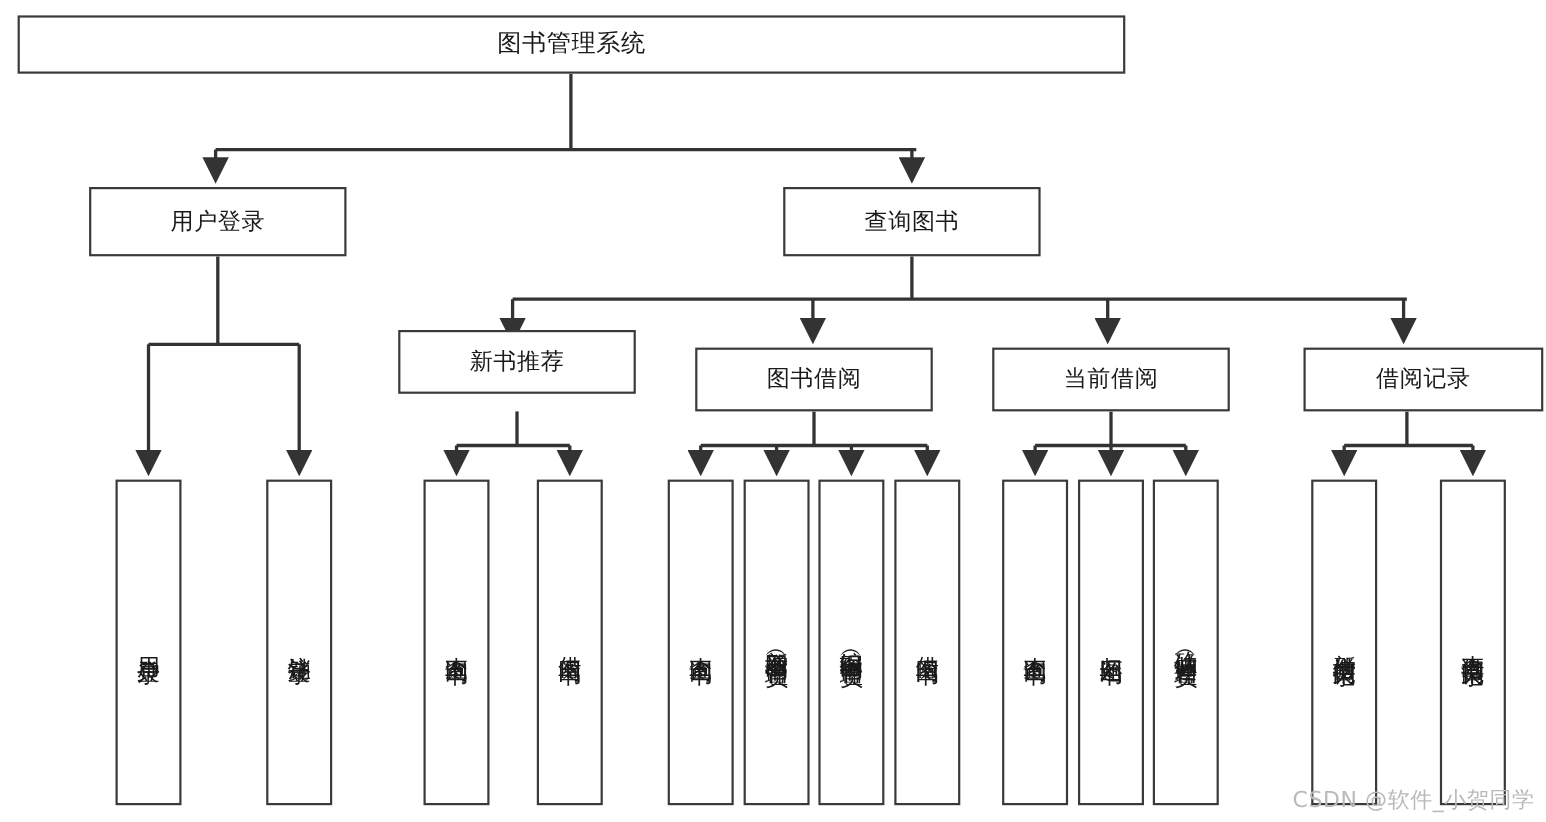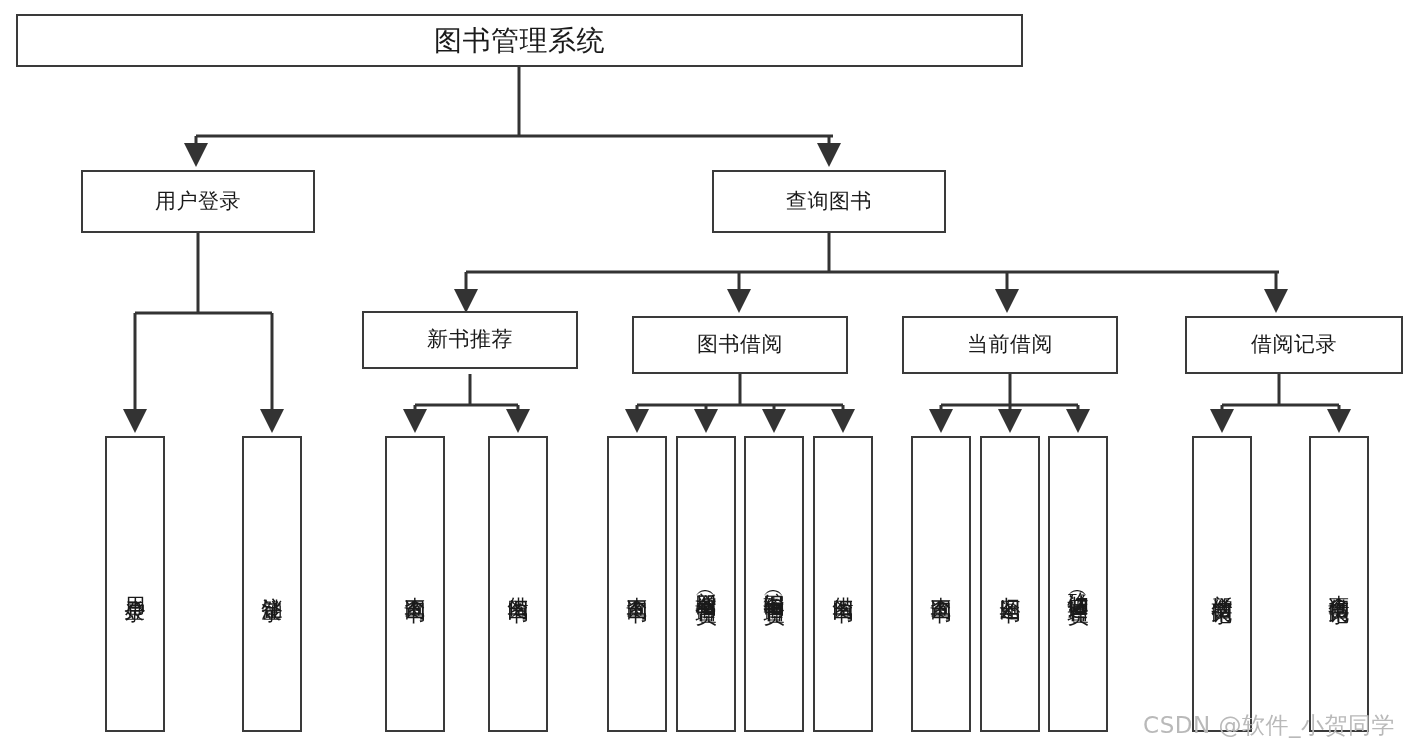--- a/index.html
+++ b/index.html
@@ -42,41 +42,41 @@
     text-align: center;
     line-height: 1.12;
     white-space: nowrap;
   }
   
   .node.horiz .label {
     font-size: 21px;
     letter-spacing: 0.5px;
   }
   .node.root .label {
-    font-size: 28px;
+    font-size: 22px;
   }
   
   .node.vert {
     align-items: center;
     justify-content: center;
     padding: 6px 0;
   }
   .node.vert .label {
     writing-mode: vertical-rl;
     text-orientation: upright;
     font-size: 21px;
     line-height: 1.05;
     letter-spacing: 2px;
     white-space: nowrap;
   }
   .watermark {
     position: absolute;
     right: 10px;
     bottom: 6px;
-    font-size: 23px;
+    font-size: 20px;
     color: #b9b9b9;
     letter-spacing: 0.5px;
     z-index: 5;
     white-space: nowrap;
   }
 </style>
 </head>
 <body>
 
 <div id="canvas">
@@ -135,21 +135,21 @@
     <span class="label">图书管理系统</span>
   </div>
 
   <div class="node horiz" style="left:81px; top:170px; width:234px; height:63px;">
     <span class="label">用户登录</span>
   </div>
   <div class="node horiz" style="left:712px; top:170px; width:234px; height:63px;">
     <span class="label">查询图书</span>
   </div>
 
-  <div class="node horiz" style="left:362px; top:311px; width:216px; height:58px;">
+  <div class="node horiz" style="left:362px; top:300px; width:216px; height:58px;">
     <span class="label">新书推荐</span>
   </div>
   <div class="node horiz" style="left:632px; top:316px; width:216px; height:58px;">
     <span class="label">图书借阅</span>
   </div>
   <div class="node horiz" style="left:902px; top:316px; width:216px; height:58px;">
     <span class="label">当前借阅</span>
   </div>
   <div class="node horiz" style="left:1170px; top:316px; width:218px; height:58px;margin-left:15px;">
     <span class="label">借阅记录</span>

